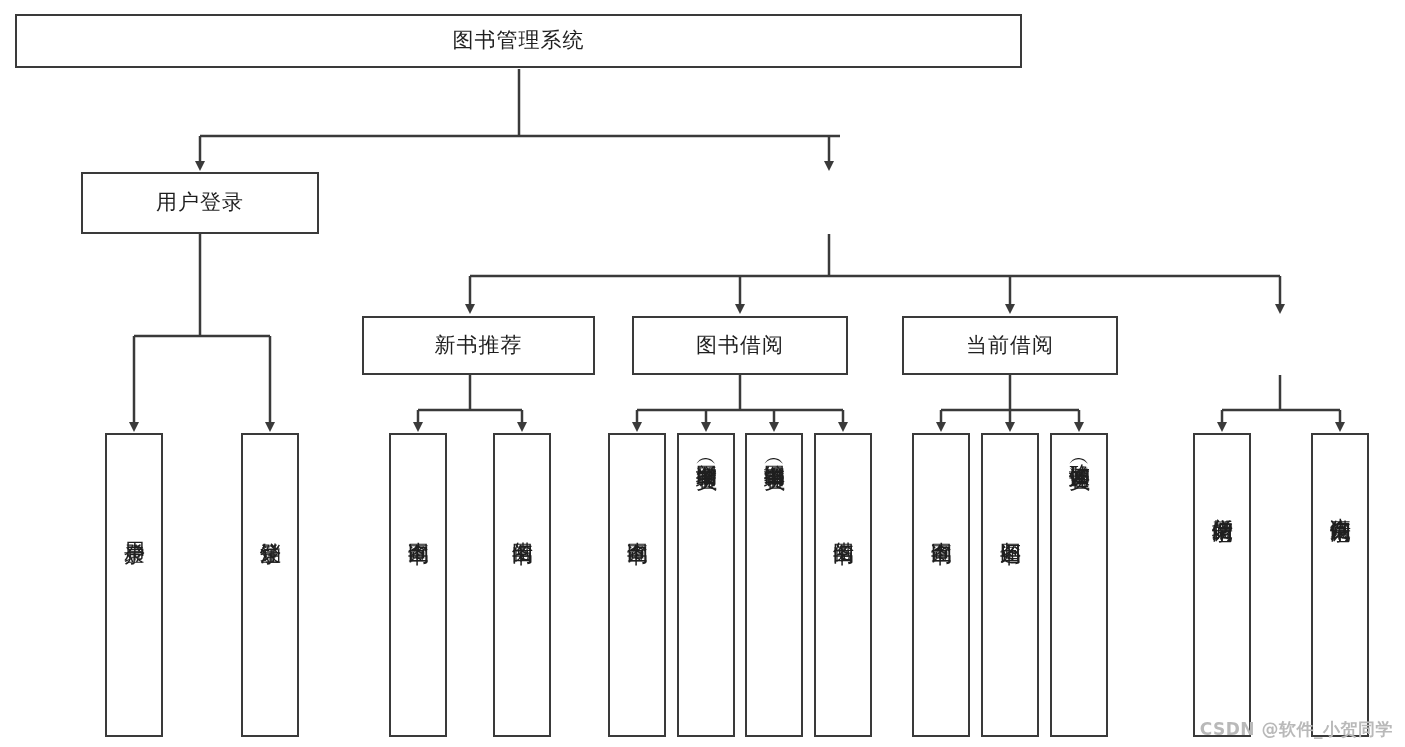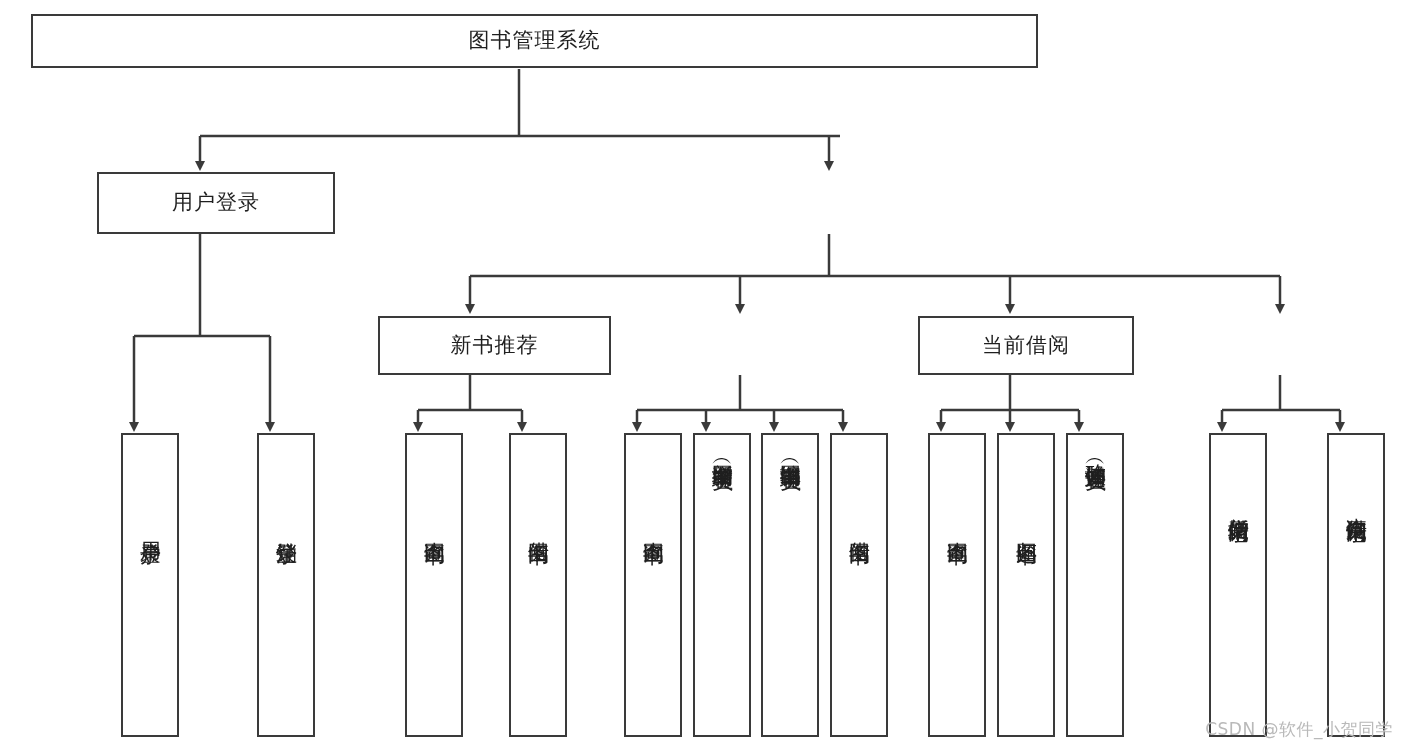--- a/index.html
+++ b/index.html
@@ -29,21 +29,20 @@
   .node {
     position: absolute;
     box-sizing: border-box;
     border: 2.5px solid #3a3a3a;
     background: #ffffff;
     display: flex;
     align-items: center;
     justify-content: center;
     color: #1f1f1f;
     z-index: 2;
-    margin-left: 16px;
   }
   .node.horiz {
     font-size: 21px;
     line-height: 1.2;
     letter-spacing: 1px;
   }
   .node.vert {
     font-size: 21px;
     line-height: 1.28;
     letter-spacing: 1px;
@@ -65,20 +64,21 @@
   }
   .watermark {
     position: absolute;
     right: 12px;
     bottom: 6px;
     font-size: 17px;
     color: #b9b9b9;
     letter-spacing: 0.5px;
     z-index: 5;
     white-space: nowrap;
+    font-weight: bold;
   }
 </style>
 </head>
 <body>
 
 <div id="canvas">
 
   <svg id="edges" viewBox="0 0 1405 747" width="1405" height="747" xmlns="http://www.w3.org/2000/svg">
     <defs>
       <marker id="arrow" markerWidth="12" markerHeight="12" refX="1" refY="5" orient="auto" markerUnits="userSpaceOnUse">
@@ -133,20 +133,23 @@
     <span>图书管理系统</span>
   </div>
 
   <div class="node horiz" style="left:81px; top:172px; width:238px; height:62px;">
     <span>用户登录</span>
   </div>
 
   <div class="node horiz" style="left:362px; top:316px; width:233px; height:59px;">
     <span>新书推荐</span>
   </div>
+  <div class="node horiz" style="left:632px; top:316px; width:216px; height:59px;">
+    <span>图书借阅</span>
+  </div>
   <div class="node horiz" style="left:902px; top:316px; width:216px; height:59px;">
     <span>当前借阅</span>
   </div>
 
   <div class="node vert pad-low" style="left:105px; top:433px; width:58px; height:304px;">
     <span>用户登录</span>
   </div>
   <div class="node vert pad-low" style="left:241px; top:433px; width:58px; height:304px;">
     <span>注销登录</span>
   </div>

